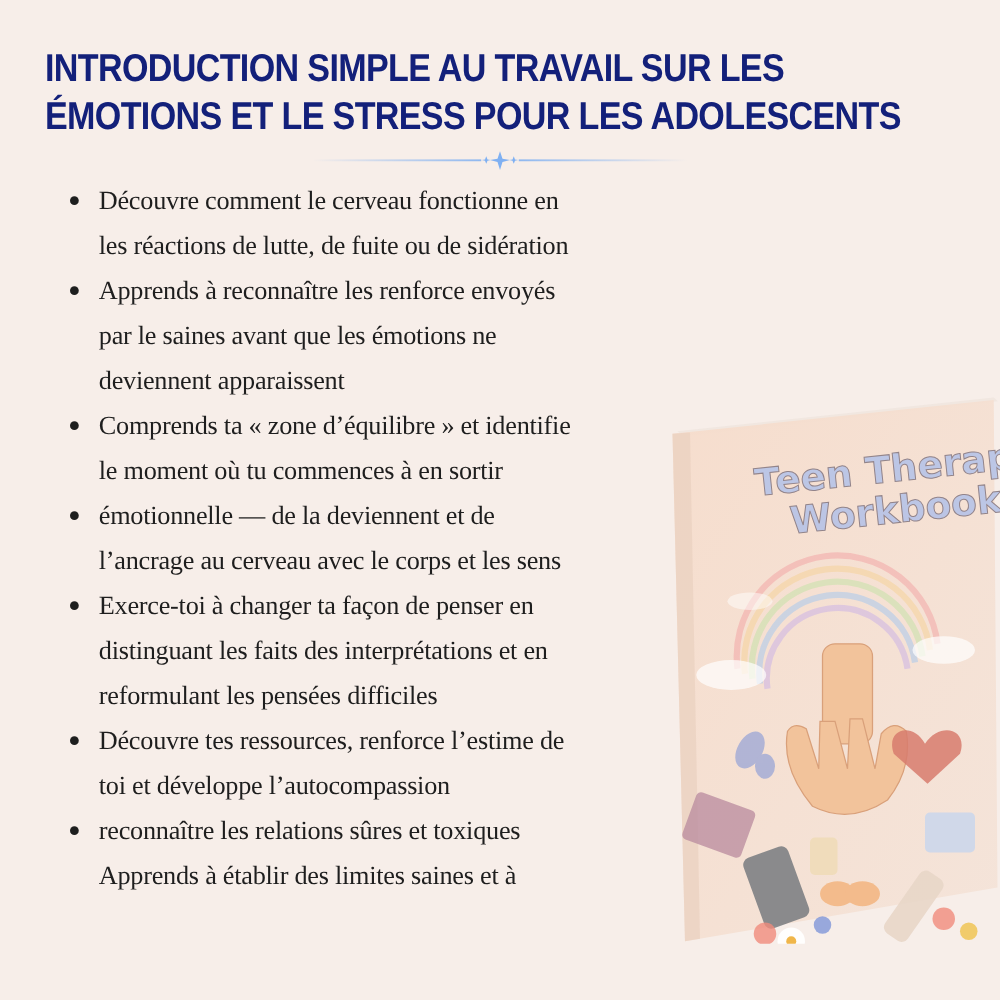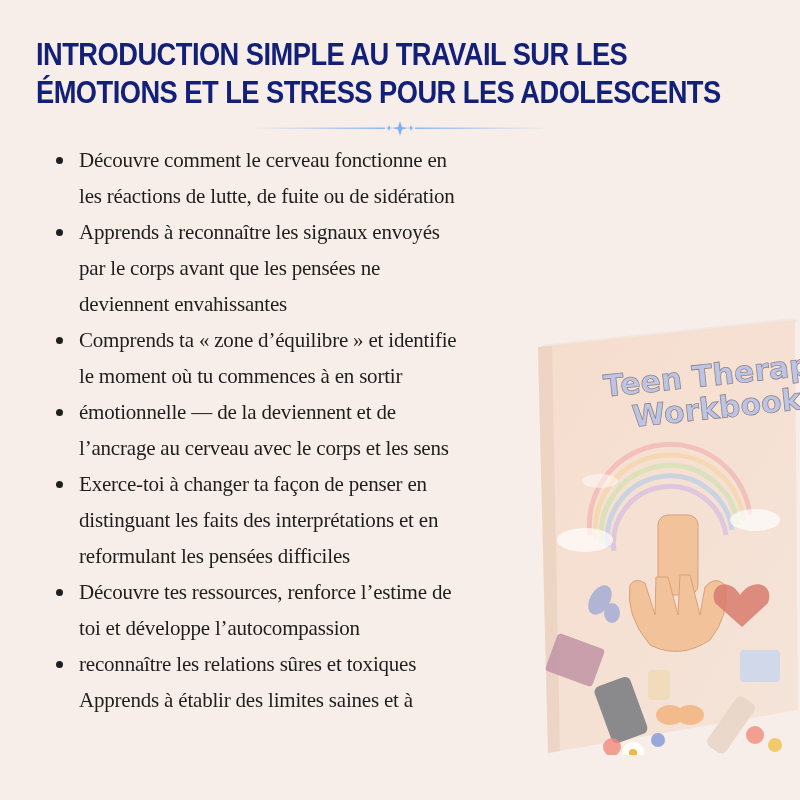--- a/index.html
+++ b/index.html
@@ -142,23 +142,23 @@
 </svg>
 
 <ul class="bullets">
   <li>
       <span class="dot"></span>
     <span class="line">Découvre comment le cerveau fonctionne en</span>
     <span class="line">les réactions de lutte, de fuite ou de sidération</span>
   </li>
   <li>
       <span class="dot"></span>
-    <span class="line"> Apprends à reconnaître les signaux envoyés</span>
-    <span class="line">par le corps avant que les pensées ne</span>
-    <span class="line">deviennent envahissantes</span>
+    <span class="line"> Apprends à reconnaître les renforce envoyés</span>
+    <span class="line">par le saines avant que les émotions ne</span>
+    <span class="line">deviennent apparaissent</span>
   </li>
   <li>
       <span class="dot"></span>
     <span class="line"> Comprends ta « zone d’équilibre » et identifie</span>
     <span class="line">le moment où tu commences à en sortir</span>
   </li>
   <li>
       <span class="dot"></span>
     <span class="line">émotionnelle — de la deviennent et de</span>
     <span class="line">l’ancrage au cerveau avec le corps et les sens</span>

